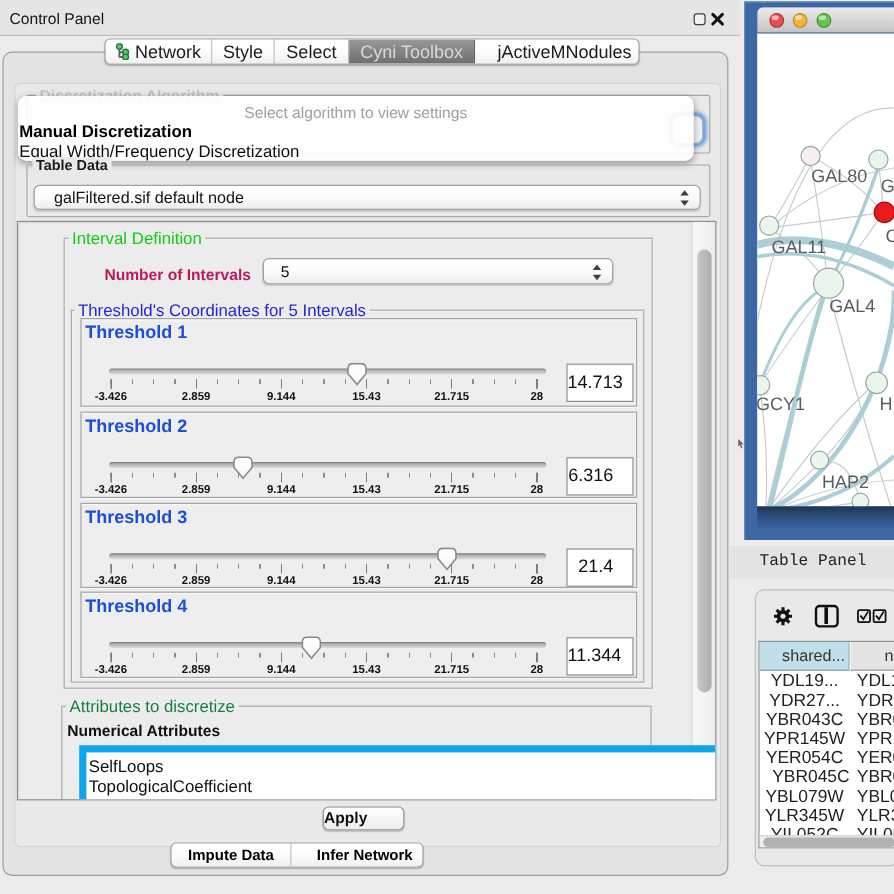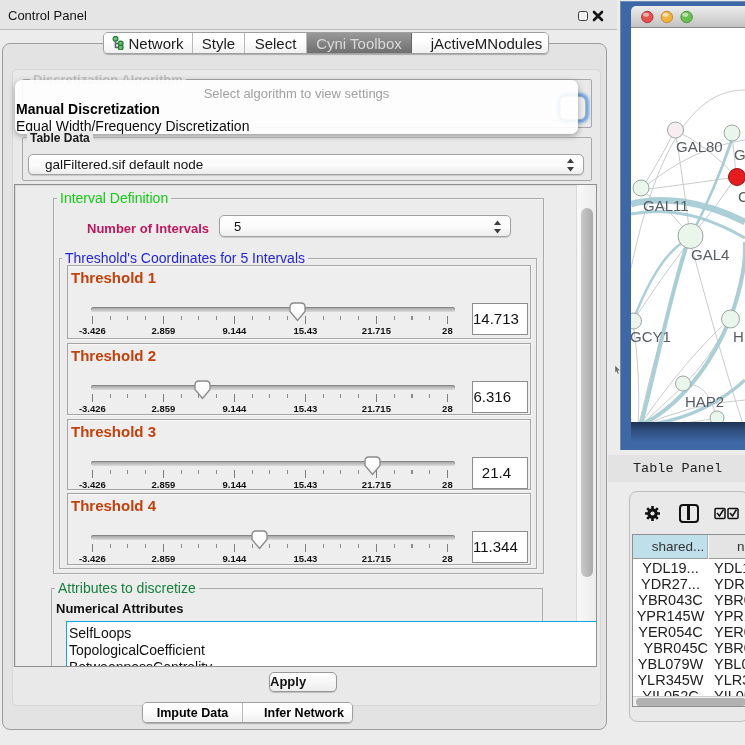--- a/index.html
+++ b/index.html
@@ -16,39 +16,39 @@
 .grpLabel { position:absolute; background:#e9e9e9; padding:0 3px; font-size:14px; line-height:14px; }
 .row-box { position:absolute; left:66px; width:464px; background:#eeeeee; border:1px solid #a5a5a5;
          box-shadow:inset 0 1px 0 #f8f8f8, 1px 1px 0 #f6f6f6; }
 .tick-minor { position:absolute; left:24px; top:50px; width:357px; height:4px;
    background:repeating-linear-gradient(to right,#8c8c8c 0px,#8c8c8c 1px,transparent 1px,transparent 17.75px); }
 .tick-major { position:absolute; left:24px; top:50px; width:357px; height:8px;
    background:repeating-linear-gradient(to right,#7d7d7d 0px,#7d7d7d 1px,transparent 1px,transparent 71px); }
 .ticklabel { position:absolute; top:59px; transform:translateX(-50%); font-size:9.5px; font-weight:bold; color:#111; }
 .vbox { position:absolute; left:404px; top:37px; width:56px; height:32px; background:#ffffff;
     border:1px solid #8d8d8d; font-size:15px; color:#111; text-align:right; line-height:30px; padding-right:16px;}
-.thLabel { position:absolute; left:3px; top:3px; font-size:15px; font-weight:bold; color:#c2410c; }
+.thLabel { position:absolute; left:3px; top:3px; font-size:15px; font-weight:bold; color:#1d4ed8; }
 .track { position:absolute; left:23px; top:41px; width:364px; height:5px; border-radius:2.5px;
     background:linear-gradient(#9b9b9b,#dcdcdc); box-shadow:inset 0 1px 0 #868686; }
 </style></head><body>
 
 <div class="abs" style="left:0;top:0;width:617px;height:745px;background:#ececec;"></div>
 
 <div class="abs" style="left:0;top:0;width:617px;height:30px;background:#e5e5e5;border-bottom:1px solid #bcbcbc;"></div>
 <div class="abs" style="left:8px;top:8px;font-size:13px;color:#151515;">Control Panel</div>
 <div class="abs" style="left:578px;top:11px;width:10px;height:10px;border:1.6px solid #3c3c3c;border-radius:2.5px;background:#f2f2f2;"></div>
 <svg class="abs" style="left:592px;top:10px;" width="12" height="12" viewBox="0 0 12 12">
  <path d="M2 2 L10 10 M10 2 L2 10" stroke="#141414" stroke-width="2.6" stroke-linecap="round"></path>
 </svg>
 
 <div class="abs" style="left:2px;top:43px;width:605px;height:687px;background:#e3e3e3;border:1px solid #9d9d9d;border-radius:8px;"></div>
 
 <div class="abs" style="left:12px;top:69px;width:589px;height:637px;background:#e9e9e9;border:1px solid #d6d6d6;border-radius:5px;"></div>
 
-<div class="seg abs" style="left:87px;top:32px;height:22px;margin-left:16px;">
+<div class="seg abs" style="left:87px;top:32px;height:22px;">
  <div style="width:89px;"><svg width="12" height="14" viewBox="0 0 12 14" style="margin-right:4px;">
    <path d="M3.5 3.5 V12 M3.5 7.5 H8 M3.5 11.5 H8" stroke="#5c6370" stroke-width="1.6" fill="none"></path>
    <circle cx="3.5" cy="2.8" r="2.4" fill="#6cbf72" stroke="#1f7a33" stroke-width="1.2"></circle>
    <circle cx="8.7" cy="7.5" r="2.4" fill="#6cbf72" stroke="#1f7a33" stroke-width="1.2"></circle>
    <circle cx="8.7" cy="11.5" r="2.4" fill="#6cbf72" stroke="#1f7a33" stroke-width="1.2"></circle>
   </svg>Network</div>
  <div style="width:52px;">Style</div>
  <div style="width:62px;">Select</div>
  <div class="dark" style="width:105px;">Cyni Toolbox</div>
  <div style="width:136px;">jActiveMNodules</div>
@@ -179,21 +179,21 @@
             <stop offset="1" stop-color="#ededed"></stop>
     </linearGradient>
         </defs>
       </svg>
   <div class="vbox">11.344</div>
  </div>
 
  <div style="position:absolute;left:36px;top:403px;width:492px;height:110px;border:1px solid #ababab;"></div>
  <div class="grpLabel" style="left:40px;top:396px;color:#15803d;background:#ececec;">Attributes to discretize</div>
  <div style="position:absolute;left:41px;top:416px;font-size:13px;font-weight:bold;color:#111;">Numerical Attributes</div>
- <div style="position:absolute;left:51px;top:436px;width:560px;height:60px;background:#ffffff;border:1px solid #0ea5e9;">
+ <div style="position:absolute;left:51px;top:436px;width:560px;height:60px;background:#ffffff;border:6px solid #0ea5e9;">
    <div style="position:absolute;left:2px;top:3px;font-size:14px;color:#111;">SelfLoops</div>
    <div style="position:absolute;left:2px;top:20px;font-size:14px;color:#111;">TopologicalCoefficient</div>
    <div style="position:absolute;left:2px;top:37px;font-size:14px;color:#111;">BetweennessCentrality</div>
    <div style="position:absolute;right:2px;top:0px;width:12px;height:60px;background:#fafafa;"></div>
    <div style="position:absolute;right:3.5px;top:1px;width:9px;height:46px;border-radius:4.5px;background:#ababab;"></div>
  </div>
 </div>
 
 <div class="abs" style="left:269px;top:672px;width:68px;height:20px;border:1px solid #989898;border-radius:5px;
   background:linear-gradient(#ffffff,#ededed);box-shadow:0 1px 1px rgba(0,0,0,0.18);

